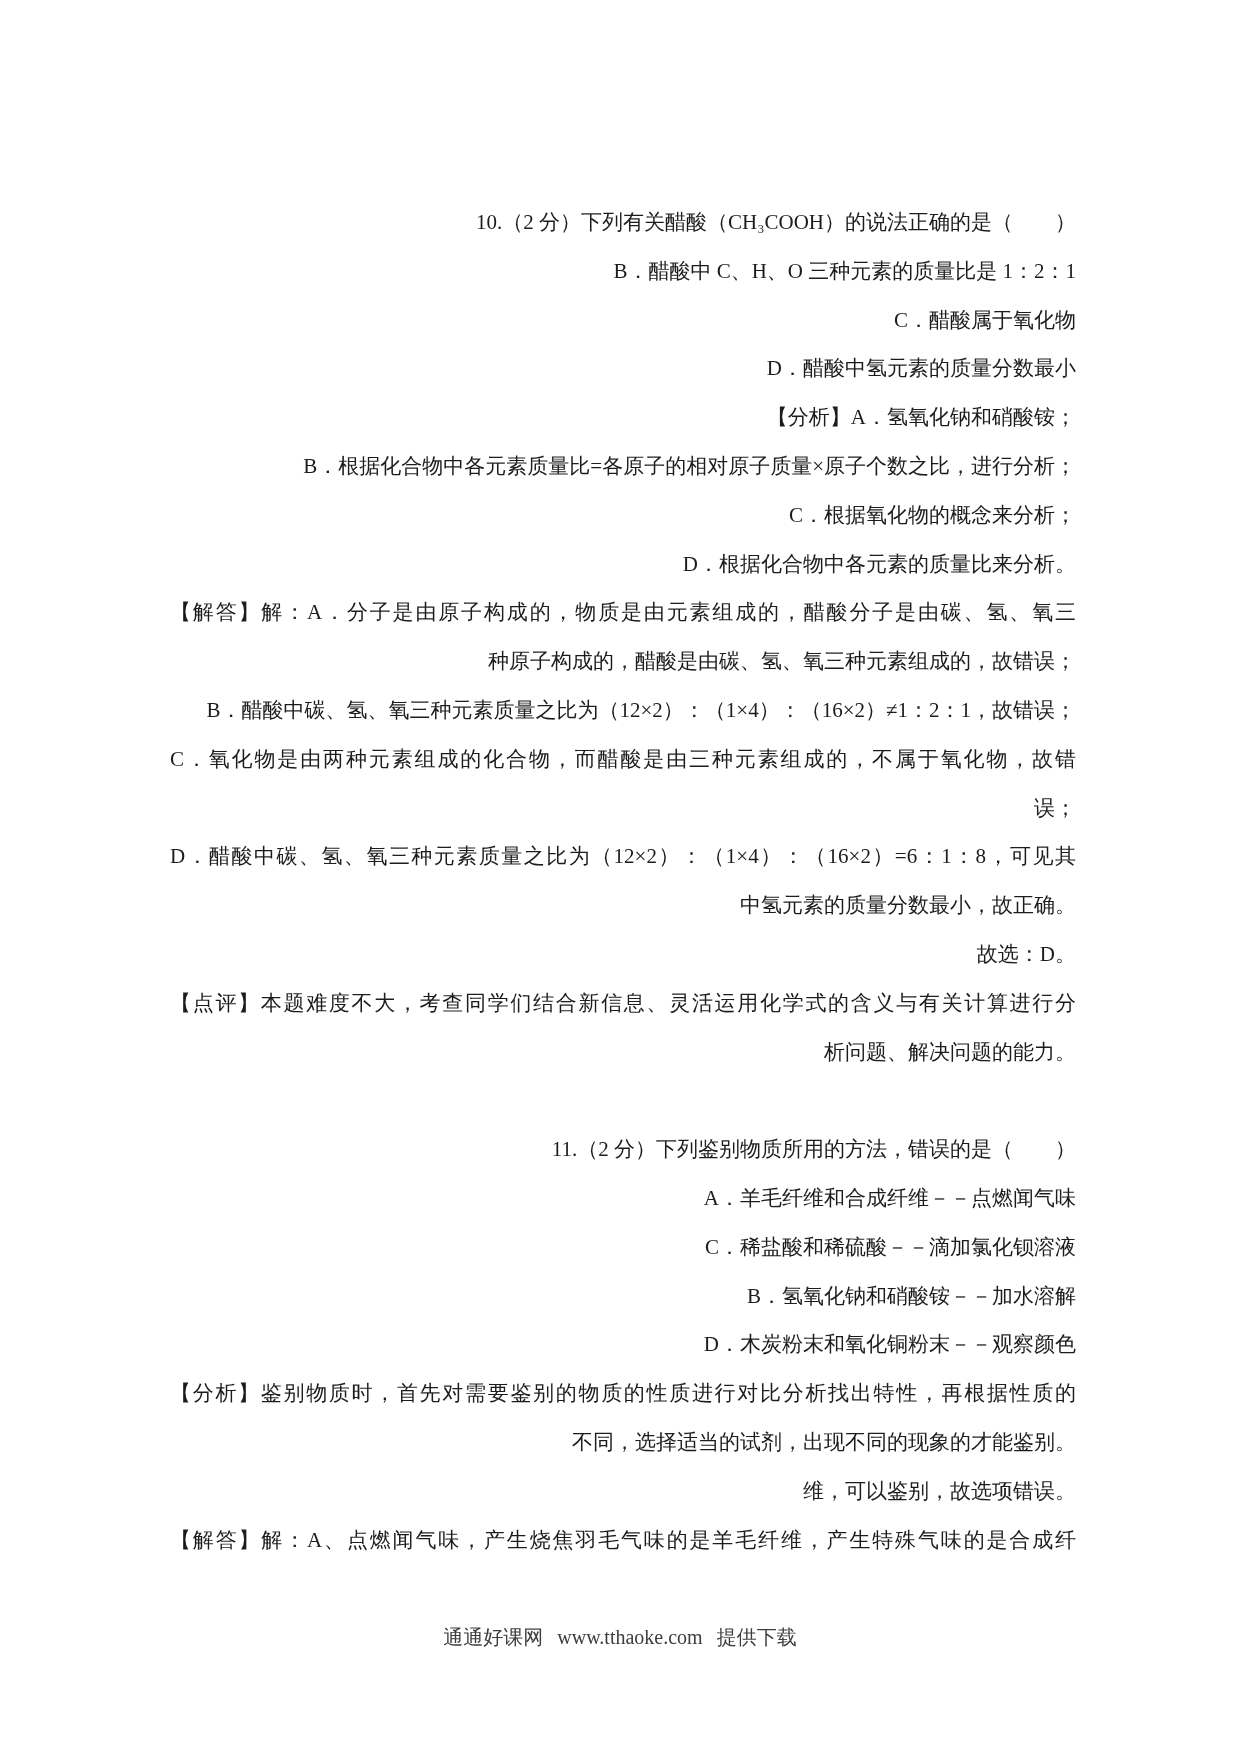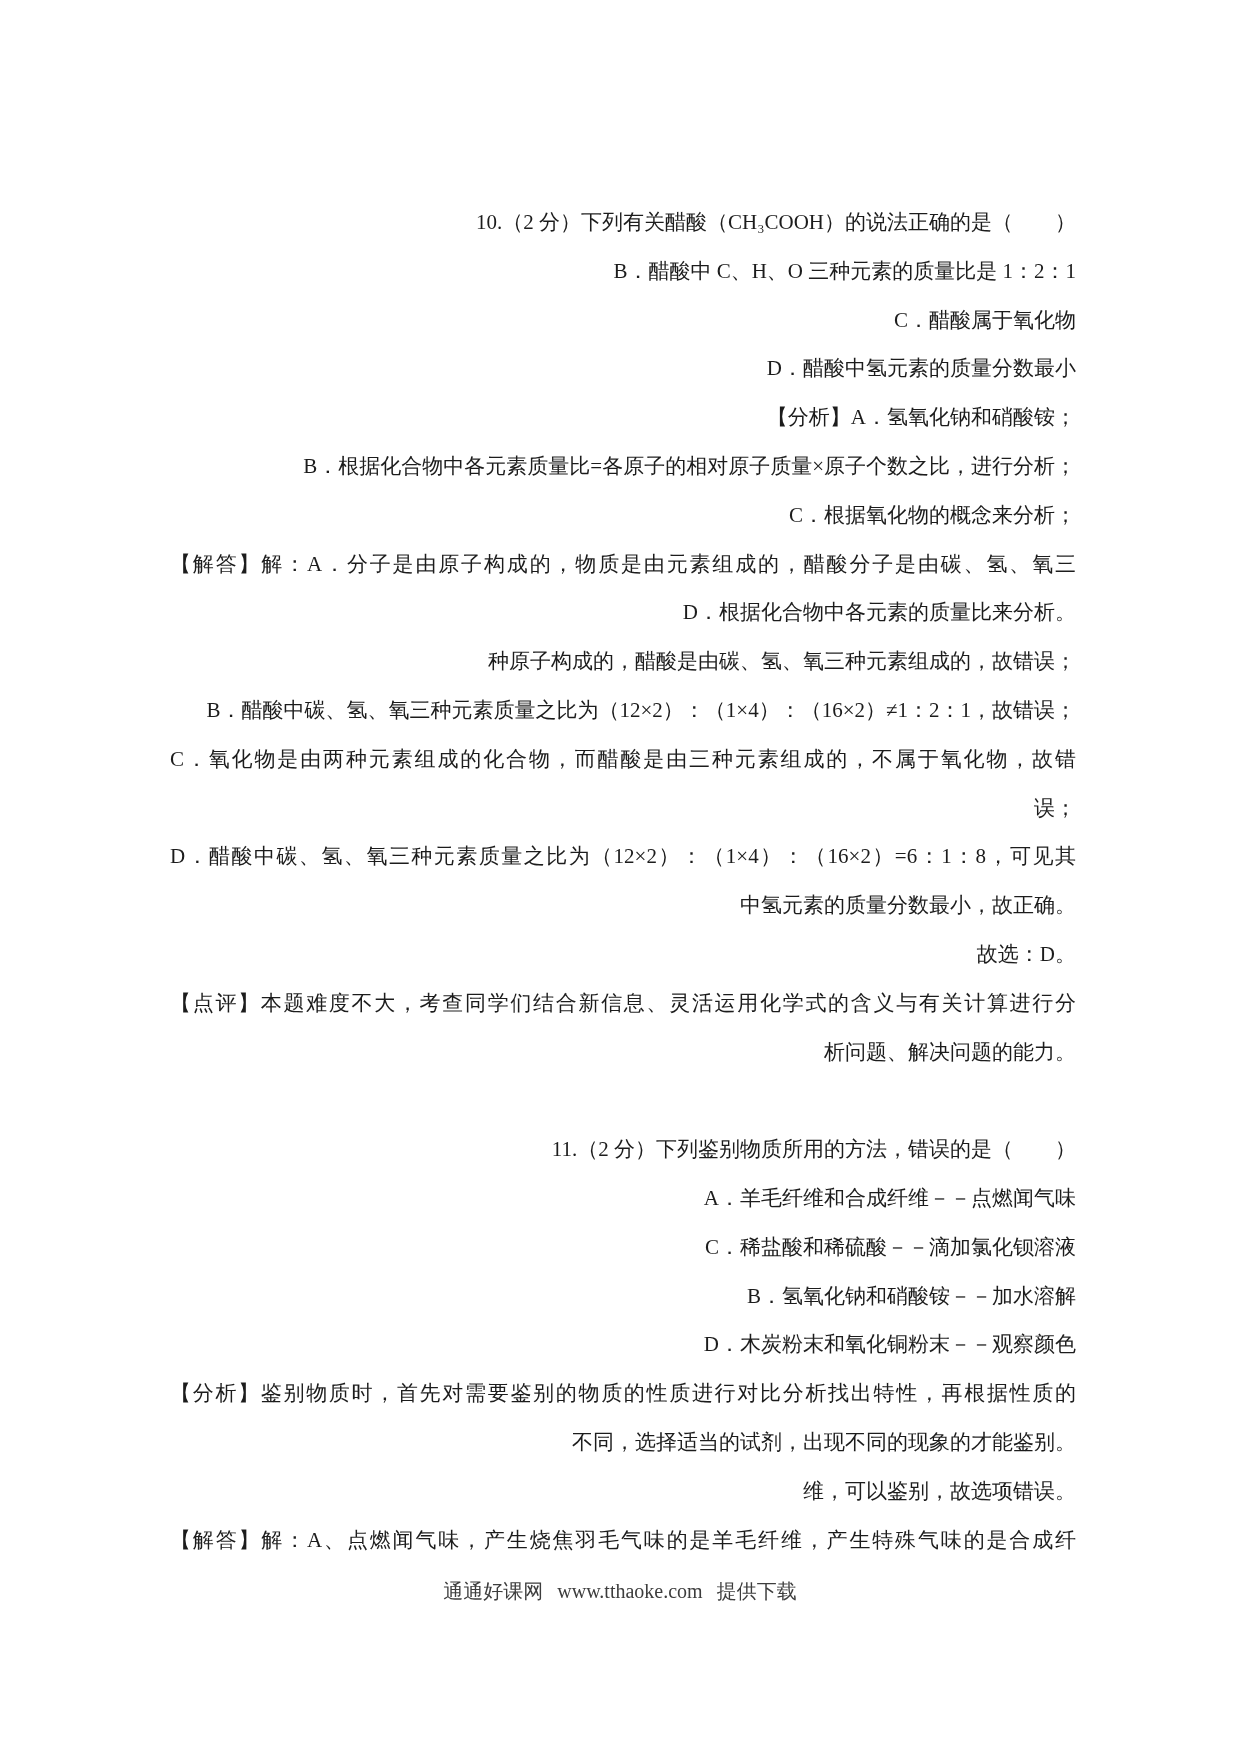--- a/index.html
+++ b/index.html
@@ -36,21 +36,21 @@
     text-align-last: justify;
     overflow: hidden;
     height: 48.8px;
   }
   .spacer {
     height: 48.8px;
   }
   .footer {
     position: absolute;
     left: 0;
-    top: 1567px;
+    top: 1613px;
     width: 1240px;
     height: 48px;
     line-height: 48px;
     text-align: center;
     font-size: 20px;
     color: #3d3d3d;
   }
   .footer span { margin: 0 7px; }
 </style>
 </head>
@@ -60,22 +60,22 @@
   <div class="content">
 
     <section>
       <div class="line">10.（2 分）下列有关醋酸（CH₃COOH）的说法正确的是（　　）</div>
       <div class="line">B．醋酸中 C、H、O 三种元素的质量比是 1：2：1</div>
       <div class="line">C．醋酸属于氧化物</div>
       <div class="line">D．醋酸中氢元素的质量分数最小</div>
       <div class="line">【分析】A．氢氧化钠和硝酸铵；</div>
       <div class="line">B．根据化合物中各元素质量比=各原子的相对原子质量×原子个数之比，进行分析；</div>
       <div class="line">C．根据氧化物的概念来分析；</div>
+      <div class="line">D．根据化合物中各元素的质量比来分析。</div>
       <div class="line stretch">【解答】解：A．分子是由原子构成的，物质是由元素组成的，醋酸分子是由碳、氢、氧三</div>
-      <div class="line">D．根据化合物中各元素的质量比来分析。</div>
       <div class="line">种原子构成的，醋酸是由碳、氢、氧三种元素组成的，故错误；</div>
       <div class="line">B．醋酸中碳、氢、氧三种元素质量之比为（12×2）：（1×4）：（16×2）≠1：2：1，故错误；</div>
       <div class="line stretch">C．氧化物是由两种元素组成的化合物，而醋酸是由三种元素组成的，不属于氧化物，故错</div>
       <div class="line">误；</div>
       <div class="line stretch">D．醋酸中碳、氢、氧三种元素质量之比为（12×2）：（1×4）：（16×2）=6：1：8，可见其</div>
       <div class="line">中氢元素的质量分数最小，故正确。</div>
       <div class="line">故选：D。</div>
       <div class="line stretch">【点评】本题难度不大，考查同学们结合新信息、灵活运用化学式的含义与有关计算进行分</div>
       <div class="line">析问题、解决问题的能力。</div>
     </section>

